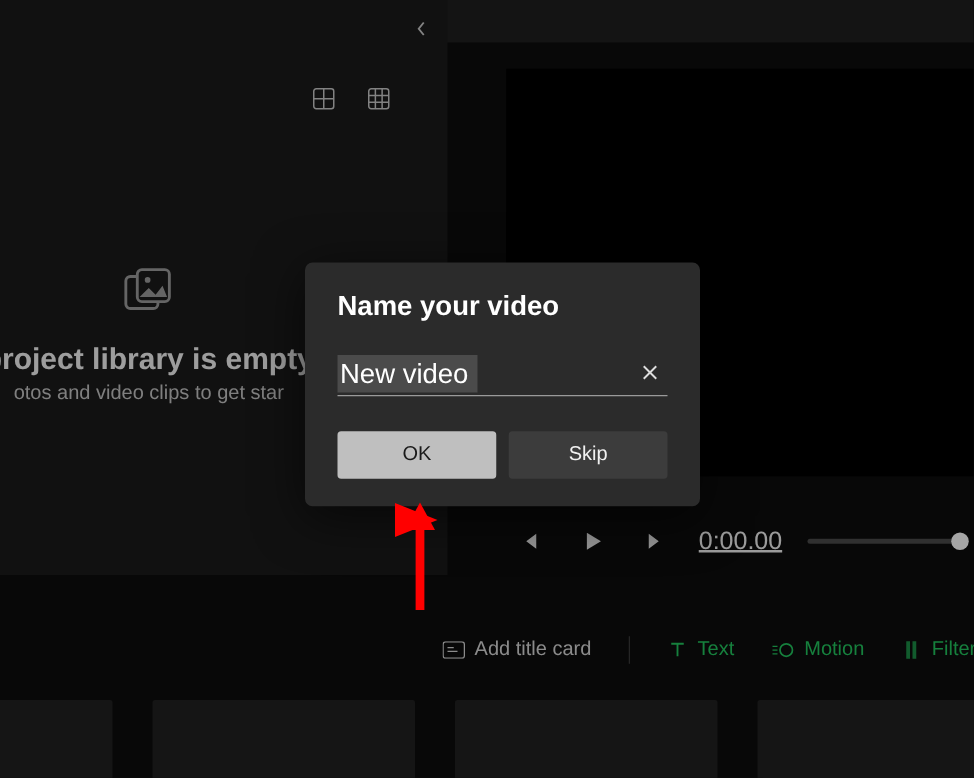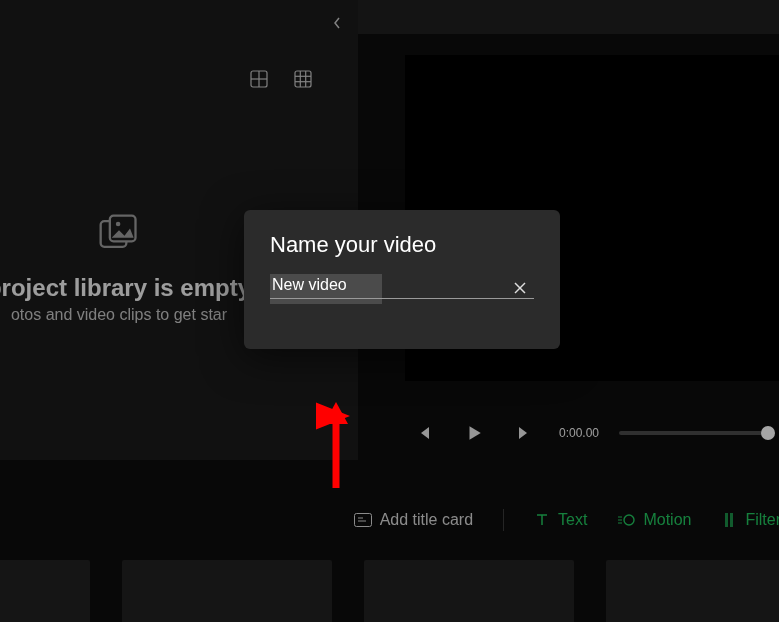--- a/index.html
+++ b/index.html
@@ -103,23 +103,24 @@
     align-items: center;
     gap: 12px;
     color: #e6e6e6;
   }
   .pb-btn {
     width: 38px; height: 38px;
     display:flex;align-items:center;justify-content:center;
     color:#e6e6e6;
   }
   .time-label {
-    font-size: 12px;
+    font-size: 20px;
     color: #efefef;
     margin-left: 4px;
+    text-decoration: underline;
   }
   .seek-track {
     flex: 1;
     height: 4px;
     background: #4a4a4a;
     border-radius: 2px;
     position: relative;
     margin: 0 8px;
   }
   .seek-dot {
@@ -180,36 +181,36 @@
     top: 210px;
     width: 316px;
     background: #2b2b2b;
     border-radius: 6px;
     box-shadow: 0 8px 40px rgba(0,0,0,0.6);
     z-index: 20;
     padding: 22px 26px;
   }
   .dialog-title {
     font-size: 22px;
-    font-weight: 400;
+    font-weight: 700;
     color: #fff;
-    margin-bottom: 14px;
+    margin-bottom: 24px;
   }
   .input-row {
     position: relative;
     border-bottom: 1px solid #9a9a9a;
     margin-bottom: 28px;
   }
   .name-input {
     width: 100%;
     background: transparent;
     border: none;
     outline: none;
     color: #fff;
-    font-size: 16px;
+    font-size: 22px;
     padding: 4px 30px 4px 2px;
   }
   .name-input::selection { background: #555; }
   .sel-highlight {
     position: absolute;
     left: 0; top: 2px;
     height: 30px;
     background: #4b4b4b;
     width: 112px;
     z-index: -1;
@@ -371,20 +372,24 @@
   <div class="input-row">
     <div class="sel-highlight"></div>
     <input class="name-input" value="New video" style="">
     <div class="clear-btn">
       <svg width="14" height="14" viewBox="0 0 14 14">
           <line x1="2" y1="2" x2="12" y2="12" stroke="currentColor" stroke-width="1.5"></line>
           <line x1="12" y1="2" x2="2" y2="12" stroke="currentColor" stroke-width="1.5"></line>
         </svg>
     </div>
   </div>
+  <div class="dlg-btn-row">
+    <button class="dlg-btn primary">OK</button>
+    <button class="dlg-btn secondary">Skip</button>
+  </div>
 </div>
 
 <svg class="arrow" width="40" height="100" viewBox="0 0 40 100">
   <defs>
     <marker id="ah" markerWidth="8" markerHeight="10" refX="4" refY="2" orient="auto">
       <path d="M0 10 L4 0 L8 10 Z" fill="#ff0000"></path>
     </marker>
   </defs>
   <path d="M20 18 L20 90" stroke="#ff0000" stroke-width="7" marker-start="url(#ah)"></path>
   <path d="M8 26 L20 4 L32 26 Z" fill="#ff0000"></path>

